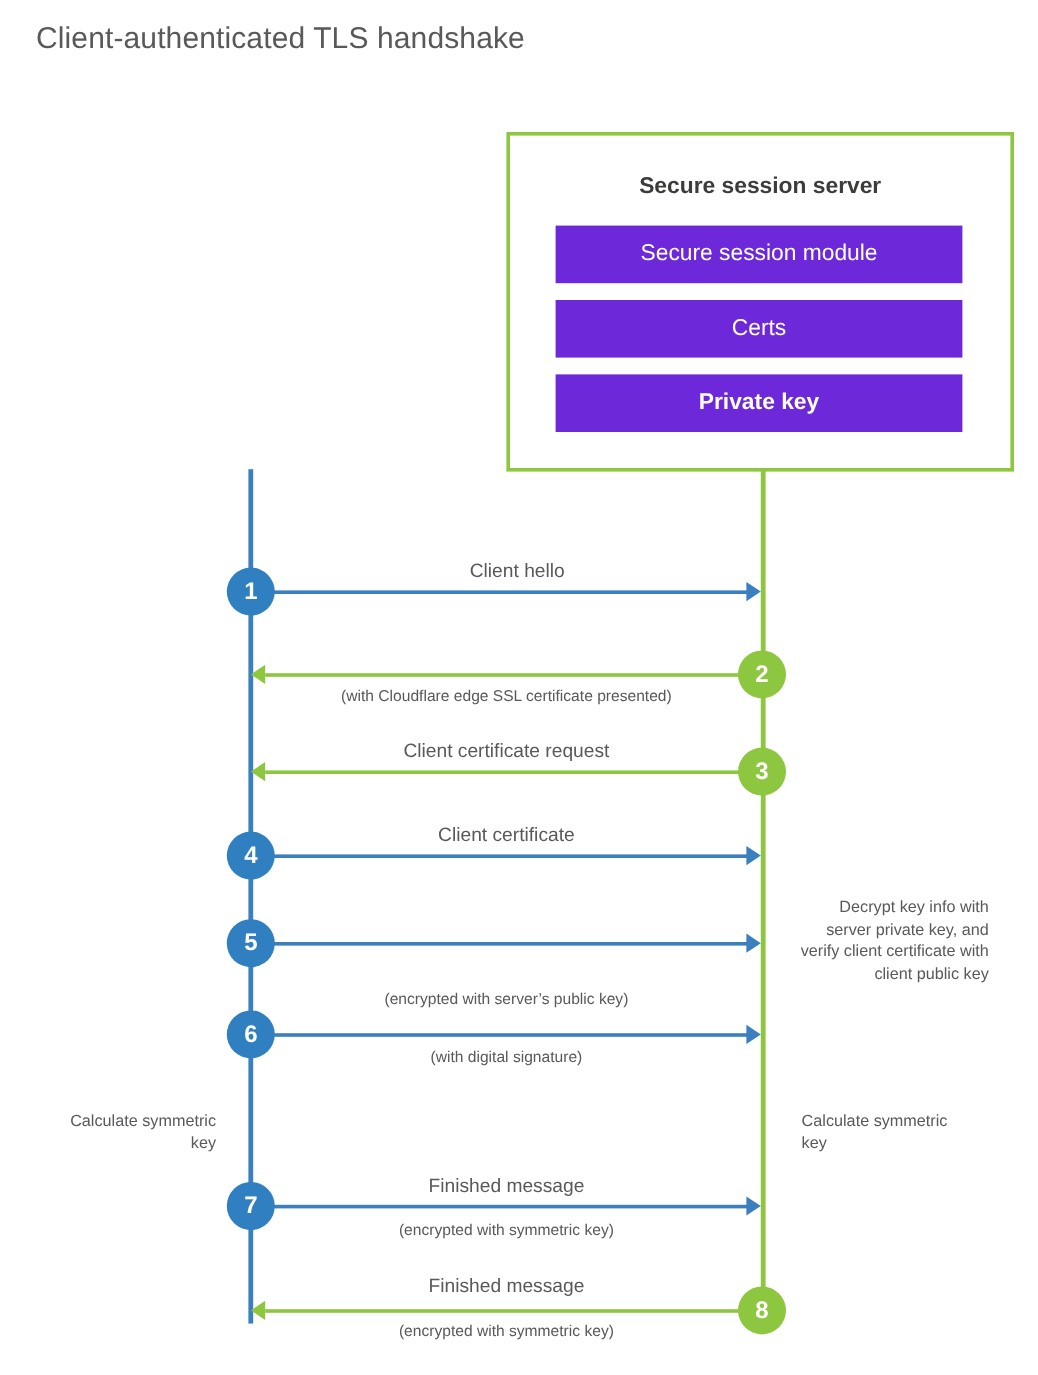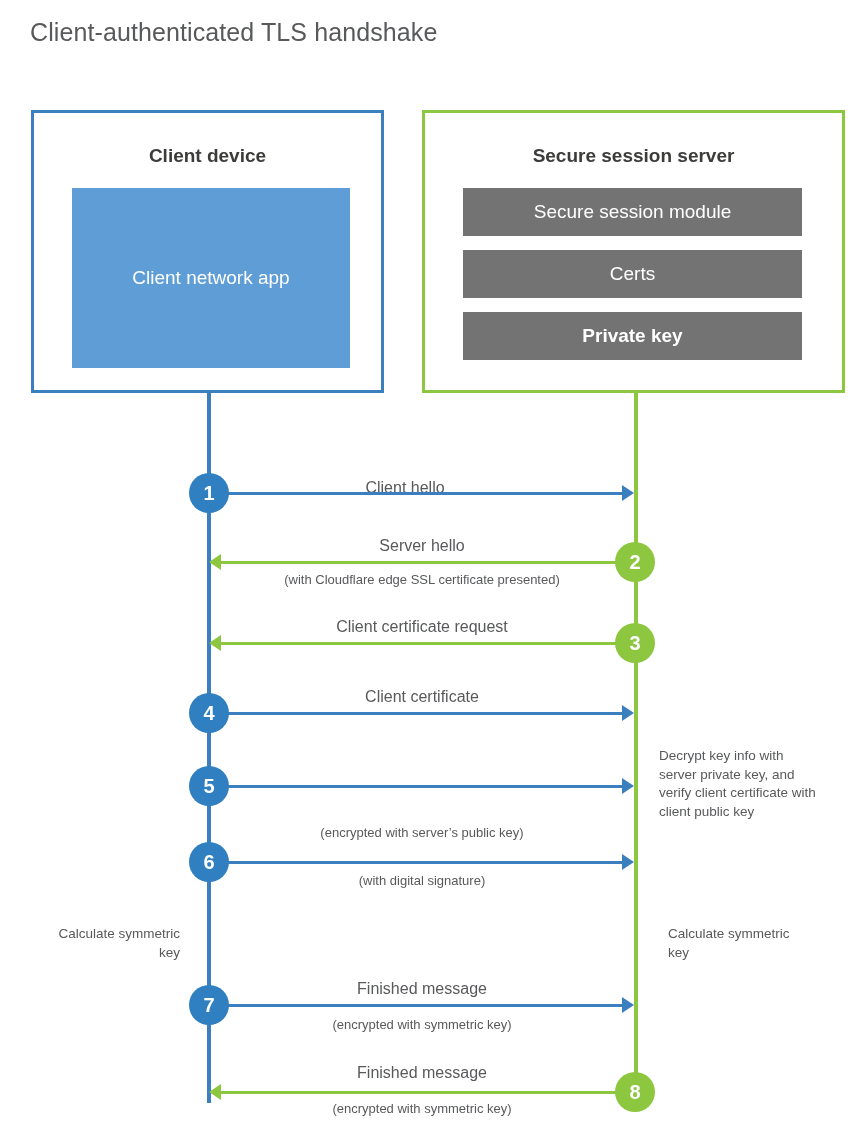--- a/index.html
+++ b/index.html
@@ -82,21 +82,21 @@
     line-height: 1.25;
     font-weight: 400;
   }
 
   
   .server-bar {
     position: absolute;
     left: 38px;
     width: 339px;
     height: 48px;
-    background: #737373;
+    background: #6d28d9;
     display: flex;
     align-items: center;
     justify-content: center;
     color: #ffffff;
     font-size: 19px;
     font-weight: 400;
   }
   .server-bar.b1 { top: 75px; }
   .server-bar.b2 { top: 137px; }
   .server-bar.b3 { top: 199px; font-weight: bold; }
@@ -179,41 +179,36 @@
   .side-note.right-align { text-align: right; }
   .side-note.left-align { text-align: left; }
 </style>
 </head>
 <body>
 
 <div id="stage">
 
   <div class="page-title">Client-authenticated TLS handshake</div>
 
-  <div class="entity-box client">
-    <div class="entity-title">Client device</div>
-    <div class="client-app">Client network app</div>
-  </div>
 
   <div class="entity-box server">
     <div class="entity-title">Secure session server</div>
     <div class="server-bar b1">Secure session module</div>
     <div class="server-bar b2">Certs</div>
     <div class="server-bar b3">Private key</div>
   </div>
 
   <div class="lifeline client-line"></div>
   <div class="lifeline server-line"></div>
 
-  <div class="msg-label" style="left:192px; width:426px; top:468px;margin-top:11px;">Client hello</div>
+  <div class="msg-label" style="left:218px; width:426px; top:468px;">Client hello</div>
   <div class="arrow-line blue" style="left:209px; width:414px; top:492px;"></div>
   <div class="arrow-head right blue" style="left:622px; top:485px;"></div>
   <div class="step-circle blue" style="left:189px; top:473px;">1</div>
 
-  <div class="msg-label" style="left:209px; width:426px; top:537px;">Server hello</div>
   <div class="arrow-line green" style="left:221px; width:414px; top:561px;"></div>
   <div class="arrow-head left green" style="left:209px; top:554px;"></div>
   <div class="msg-sub" style="left:209px; width:426px; top:572px;">(with Cloudflare edge SSL certificate presented)</div>
   <div class="step-circle green" style="left:615px; top:542px;">2</div>
 
   <div class="msg-label" style="left:209px; width:426px; top:618px;">Client certificate request</div>
   <div class="arrow-line green" style="left:221px; width:414px; top:642px;"></div>
   <div class="arrow-head left green" style="left:209px; top:635px;"></div>
   <div class="step-circle green" style="left:615px; top:623px;">3</div>
 
@@ -225,21 +220,21 @@
   <div class="arrow-line blue" style="left:209px; width:414px; top:785px;"></div>
   <div class="arrow-head right blue" style="left:622px; top:778px;"></div>
   <div class="msg-sub" style="left:209px; width:426px; top:798px;margin-top:27px;">(encrypted with server’s public key)</div>
   <div class="step-circle blue" style="left:189px; top:766px;">5</div>
 
   <div class="arrow-line blue" style="left:209px; width:414px; top:861px;"></div>
   <div class="arrow-head right blue" style="left:622px; top:854px;"></div>
   <div class="msg-sub" style="left:209px; width:426px; top:873px;">(with digital signature)</div>
   <div class="step-circle blue" style="left:189px; top:842px;">6</div>
 
-  <div class="side-note left-align" style="left:659px; top:747px; width:165px;">Decrypt key info with server private key, and verify client certificate with client public key</div>
+  <div class="side-note left-align" style="left:659px; top:747px; width:165px;text-align:right;">Decrypt key info with server private key, and verify client certificate with client public key</div>
 
   <div class="side-note right-align" style="left:45px; top:925px; width:135px;">Calculate symmetric key</div>
   <div class="side-note left-align" style="left:668px; top:925px; width:135px;">Calculate symmetric key</div>
 
   <div class="msg-label" style="left:209px; width:426px; top:980px;">Finished message</div>
   <div class="arrow-line blue" style="left:209px; width:414px; top:1004px;"></div>
   <div class="arrow-head right blue" style="left:622px; top:997px;"></div>
   <div class="msg-sub" style="left:209px; width:426px; top:1017px;">(encrypted with symmetric key)</div>
   <div class="step-circle blue" style="left:189px; top:985px;">7</div>
 

